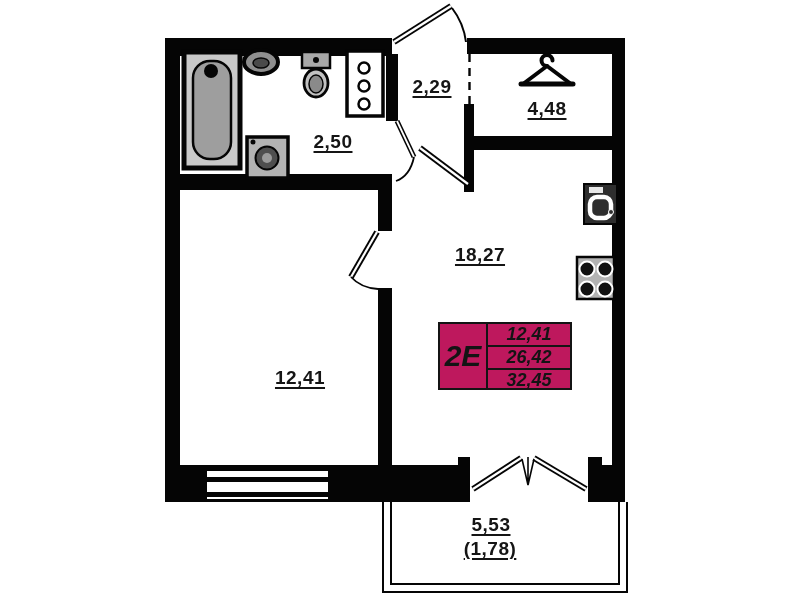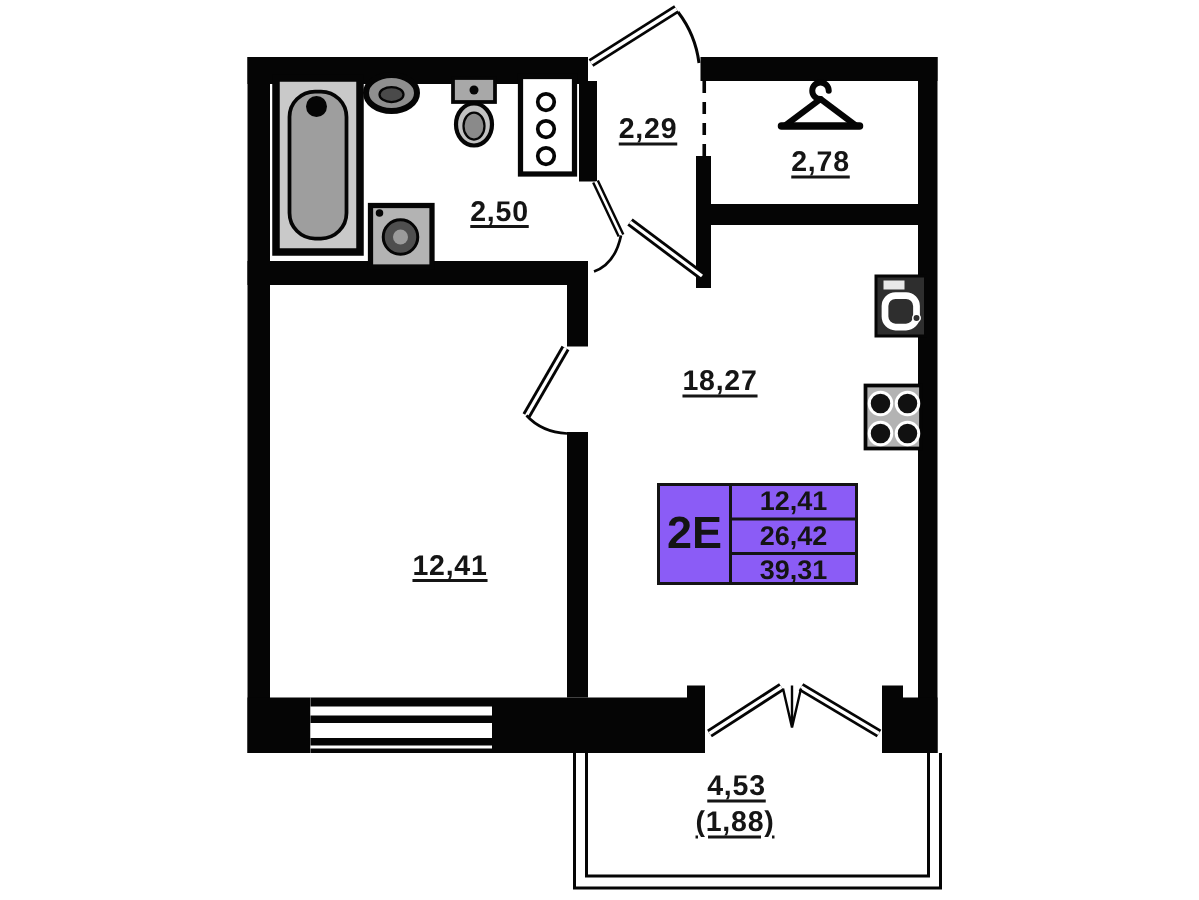--- a/index.html
+++ b/index.html
@@ -10,21 +10,21 @@
   #plan-svg{position:absolute;left:0;top:0;}
   .area-label{
     position:absolute;transform:translateX(-50%);
     font-size:19px;font-weight:600;letter-spacing:.5px;color:#151515;
     text-decoration:underline;text-decoration-thickness:1.6px;text-underline-offset:3px;
     white-space:nowrap;
   }
   
   #info-table{
     position:absolute;left:438px;top:322px;width:130px;height:64px;
-    border:2.5px solid #141414;display:flex;background:#8b5cf6;
+    border:2.5px solid #141414;display:flex;background:#be185d;font-style:italic;
   }
   #info-table .unit-cell{
     width:46px;border-right:2.5px solid #141414;display:flex;align-items:center;justify-content:center;
     font-size:30px;font-weight:600;color:#141414;
   }
   #info-table .vals{flex:1;display:flex;flex-direction:column;}
   #info-table .vals .vrow{
     flex:1;display:flex;align-items:center;justify-content:center;
     font-size:18px;font-weight:600;color:#141414;border-bottom:2px solid #141414;
   }
@@ -152,32 +152,32 @@
       <circle cx="605" cy="269" r="7.5" fill="#111111" stroke="#ffffff" stroke-width="2"></circle>
       <circle cx="587" cy="289" r="7.5" fill="#111111" stroke="#ffffff" stroke-width="2"></circle>
       <circle cx="605" cy="289" r="7.5" fill="#111111" stroke="#ffffff" stroke-width="2"></circle>
     </g>
   </svg>
 
   <div class="area-label" style="left:333px;top:131px;">2,50</div>
 
   <div class="area-label" style="left:432px;top:76px;">2,29</div>
 
-  <div class="area-label" style="left:547px;top:98px;">2,78</div>
+  <div class="area-label" style="left:547px;top:98px;">4,48</div>
 
   <div class="area-label" style="left:480px;top:244px;">18,27</div>
 
   <div class="area-label" style="left:300px;top:367px;">12,41</div>
 
-  <div class="area-label" style="left:491px;top:514px;">4,53</div>
+  <div class="area-label" style="left:491px;top:514px;">5,53</div>
 
-  <div class="area-label" style="left:490px;top:538px;">(1,88)</div>
+  <div class="area-label" style="left:490px;top:538px;">(1,78)</div>
 
   <div id="info-table">
     <div class="unit-cell">2E</div>
     <div class="vals">
       <div class="vrow">12,41</div>
       <div class="vrow">26,42</div>
-      <div class="vrow">39,31</div>
+      <div class="vrow">32,45</div>
     </div>
   </div>
 
 </div>
 
 </body></html>

